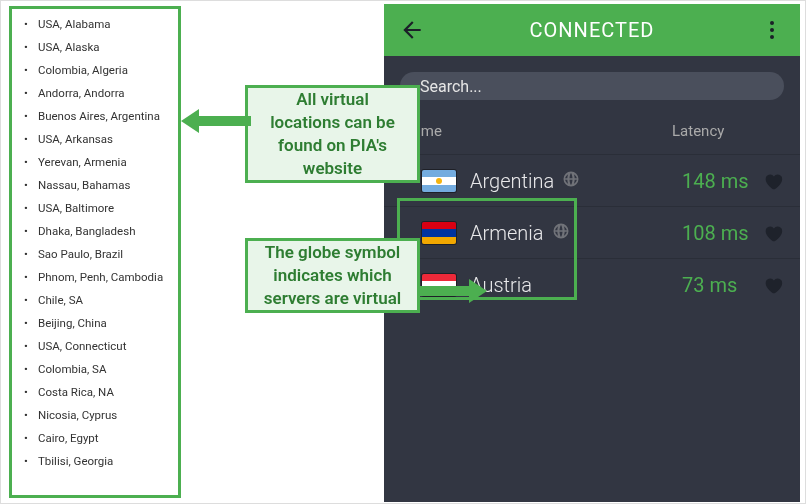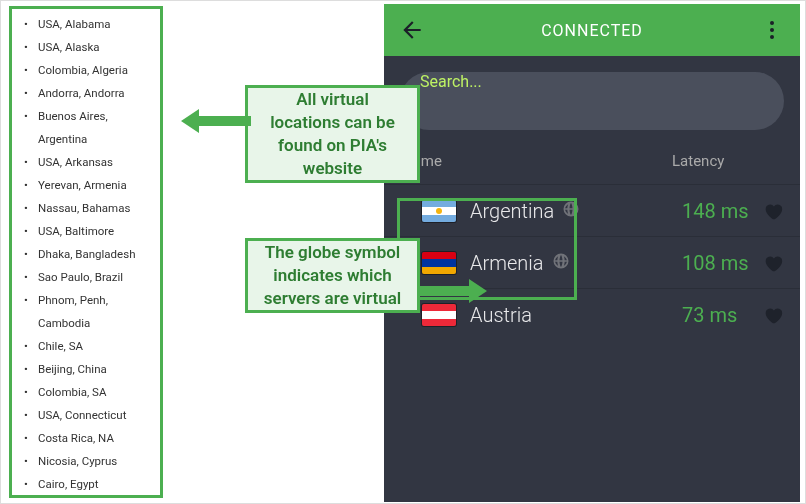--- a/index.html
+++ b/index.html
@@ -1,33 +1,33 @@
 <!DOCTYPE html>
 <html><head>
   <meta charset="utf-8">
   <style>
     * { margin: 0; padding: 0; box-sizing: border-box; }
     body { width: 806px; height: 504px; font-family: -apple-system, BlinkMacSystemFont, "Segoe UI", Roboto, sans-serif; background: #fff; position: relative; border: 1px solid #ddd; overflow: hidden; }
     
     
-    .left-panel { position: absolute; left: 8px; top: 5px; width: 154px; height: 492px; border: 3px solid #4caf50; padding: 4px 8px; }
+    .left-panel { position: absolute; left: 8px; top: 5px; width: 172px; height: 492px; border: 3px solid #4caf50; padding: 4px 8px; }
     .left-panel ul { list-style: none; padding-left: 8px; }
     .left-panel li { position: relative; font-size: 11.5px; color: #333; line-height: 23px; padding-left: 10px; }
     .left-panel li::before { content: "•"; position: absolute; left: -4px; color: #333; }
     
     
     .app { position: absolute; right: 5px; top: 3px; width: 416px; height: 498px; background: #323642; }
     .app-header { height: 52px; background: #4caf50; display: flex; align-items: center; justify-content: center; position: relative; }
     .back-btn { position: absolute; left: 6px; top: 50%; transform: translateY(-50%); width: 44px; height: 44px; display: flex; align-items: center; justify-content: center; cursor: pointer; }
     .menu-btn { position: absolute; right: 6px; top: 50%; transform: translateY(-50%); width: 44px; height: 44px; display: flex; align-items: center; justify-content: center; cursor: pointer; }
     .back-btn svg, .menu-btn svg { fill: #1b1f28; }
-    .header-title { color: #fff; font-size: 16px; letter-spacing: 1px; font-weight: 400; }
+    .header-title { color: #fff; font-size: 20px; letter-spacing: 1px; font-weight: 400; }
     
     .search-wrap { padding: 16px; }
-    .search { background: #4a4f5c; border-radius: 30px; height: 58px; display: flex; align-items: flex-start; padding: 0 20px; color: #bef264; font-size: 16px; }
+    .search { background: #4a4f5c; border-radius: 30px; height: 28px; display: flex; align-items: center; padding: 0 20px; color: #e5e5e5; font-size: 16px; }
     
     .list-header { display: flex; color: #aaa; font-size: 15px; padding: 6px 18px 14px 18px; }
     .list-header .lh-name { flex: 1; }
     .list-header .lh-lat { width: 110px; text-align: left; }
     
     .server-list { }
     .server-row { height: 52px; border-top: 1px solid #2a2e38; display: flex; align-items: center; padding: 0 16px; position: relative; }
     .expand-caret { width: 22px; display: flex; align-items: center; justify-content: flex-start; color: #888; }
     .flag { width: 34px; height: 22px; border-radius: 2px; margin-right: 14px; flex-shrink: 0; box-shadow: 0 0 0 1px rgba(0,0,0,.4); }
     .server-name { flex: 1; color: #e8e8ea; font-size: 20px; font-weight: 300; }
@@ -69,22 +69,22 @@
       <li>Buenos Aires, Argentina</li>
       <li>USA, Arkansas</li>
       <li>Yerevan, Armenia</li>
       <li>Nassau, Bahamas</li>
       <li>USA, Baltimore</li>
       <li>Dhaka, Bangladesh</li>
       <li>Sao Paulo, Brazil</li>
       <li>Phnom, Penh, Cambodia</li>
       <li>Chile, SA</li>
       <li>Beijing, China</li>
+      <li>USA, Connecticut</li>
       <li>Colombia, SA</li>
-      <li>USA, Connecticut</li>
       <li>Costa Rica, NA</li>
       <li>Nicosia, Cyprus</li>
       <li>Cairo, Egypt</li>
       <li>Tbilisi, Georgia</li>
     </ul>
 </div>
 
 <div class="app">
   <div class="app-header">
     <div class="back-btn">

